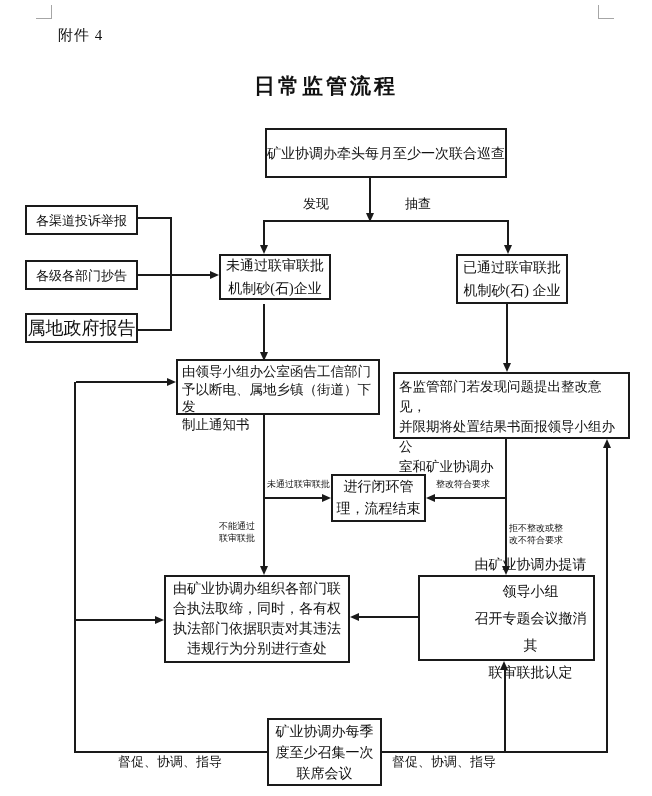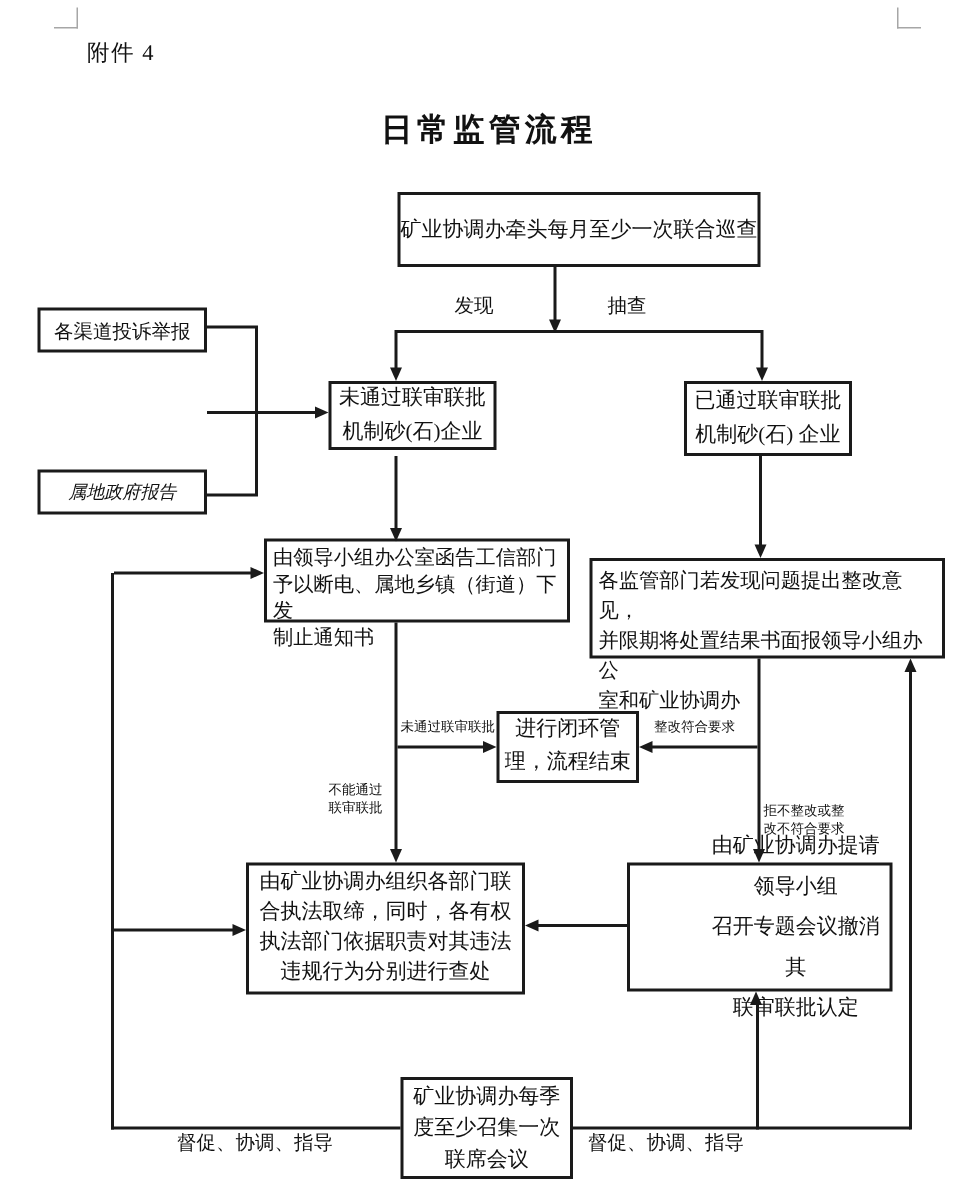--- a/index.html
+++ b/index.html
@@ -37,21 +37,22 @@
 
   <div class="corner corner-left"></div>
   <div class="corner corner-right"></div>
 
   <div class="attachment">附件 4</div>
   <div class="doc-title">日常监管流程</div>
 
   <div class="box" style="left:265px;top:128px;width:242px;height:50px;">矿业协调办牵头每月至少一次联合巡查</div>
 
   <div class="box" style="left:25px;top:205px;width:113px;height:30px;font-size:13px;">各渠道投诉举报</div>
-  <div class="box" style="left:25px;top:313px;width:113px;height:30px;font-size:12px;font-style:italic;">属地政府报告</div>
+  <div class="box" style="left:25px;top:260px;width:113px;height:30px;font-size:13px;">各级各部门抄告</div>
+  <div class="box" style="left:25px;top:313px;width:113px;height:30px;font-size:18px;">属地政府报告</div>
 
   <div class="box" style="left:219px;top:254px;width:112px;height:46px;">未通过联审联批
 机制砂(石)企业</div>
   <div class="box" style="left:456px;top:254px;width:112px;height:50px;">已通过联审联批
 机制砂(石) 企业</div>
 
   <div class="box box-left" style="left:176px;top:359px;width:204px;height:56px;">由领导小组办公室函告工信部门
 予以断电、属地乡镇（街道）下发
 制止通知书</div>
 
@@ -120,18 +121,18 @@
   <div class="ah ah-right" style="left:155px;top:616px;"></div>
   <div class="ah ah-up" style="left:500px;top:661px;"></div>
   <div class="ah ah-up" style="left:603px;top:439px;"></div>
 
   <div class="lbl lbl-big" style="left:303px;top:196px;">发现</div>
   <div class="lbl lbl-big" style="left:405px;top:196px;">抽查</div>
   <div class="lbl lbl-small" style="left:267px;top:478px;">未通过联审联批</div>
   <div class="lbl lbl-small" style="left:436px;top:478px;">整改符合要求</div>
   <div class="lbl lbl-small" style="left:219px;top:520px;">不能通过
 联审联批</div>
-  <div class="lbl lbl-small" style="left:509px;top:522px;margin-top:12px;">拒不整改或整
+  <div class="lbl lbl-small" style="left:509px;top:522px;">拒不整改或整
 改不符合要求</div>
   <div class="lbl lbl-big" style="left:118px;top:754px;">督促、协调、指导</div>
   <div class="lbl lbl-big" style="left:392px;top:754px;">督促、协调、指导</div>
 
 </div>
 
 </body></html>

